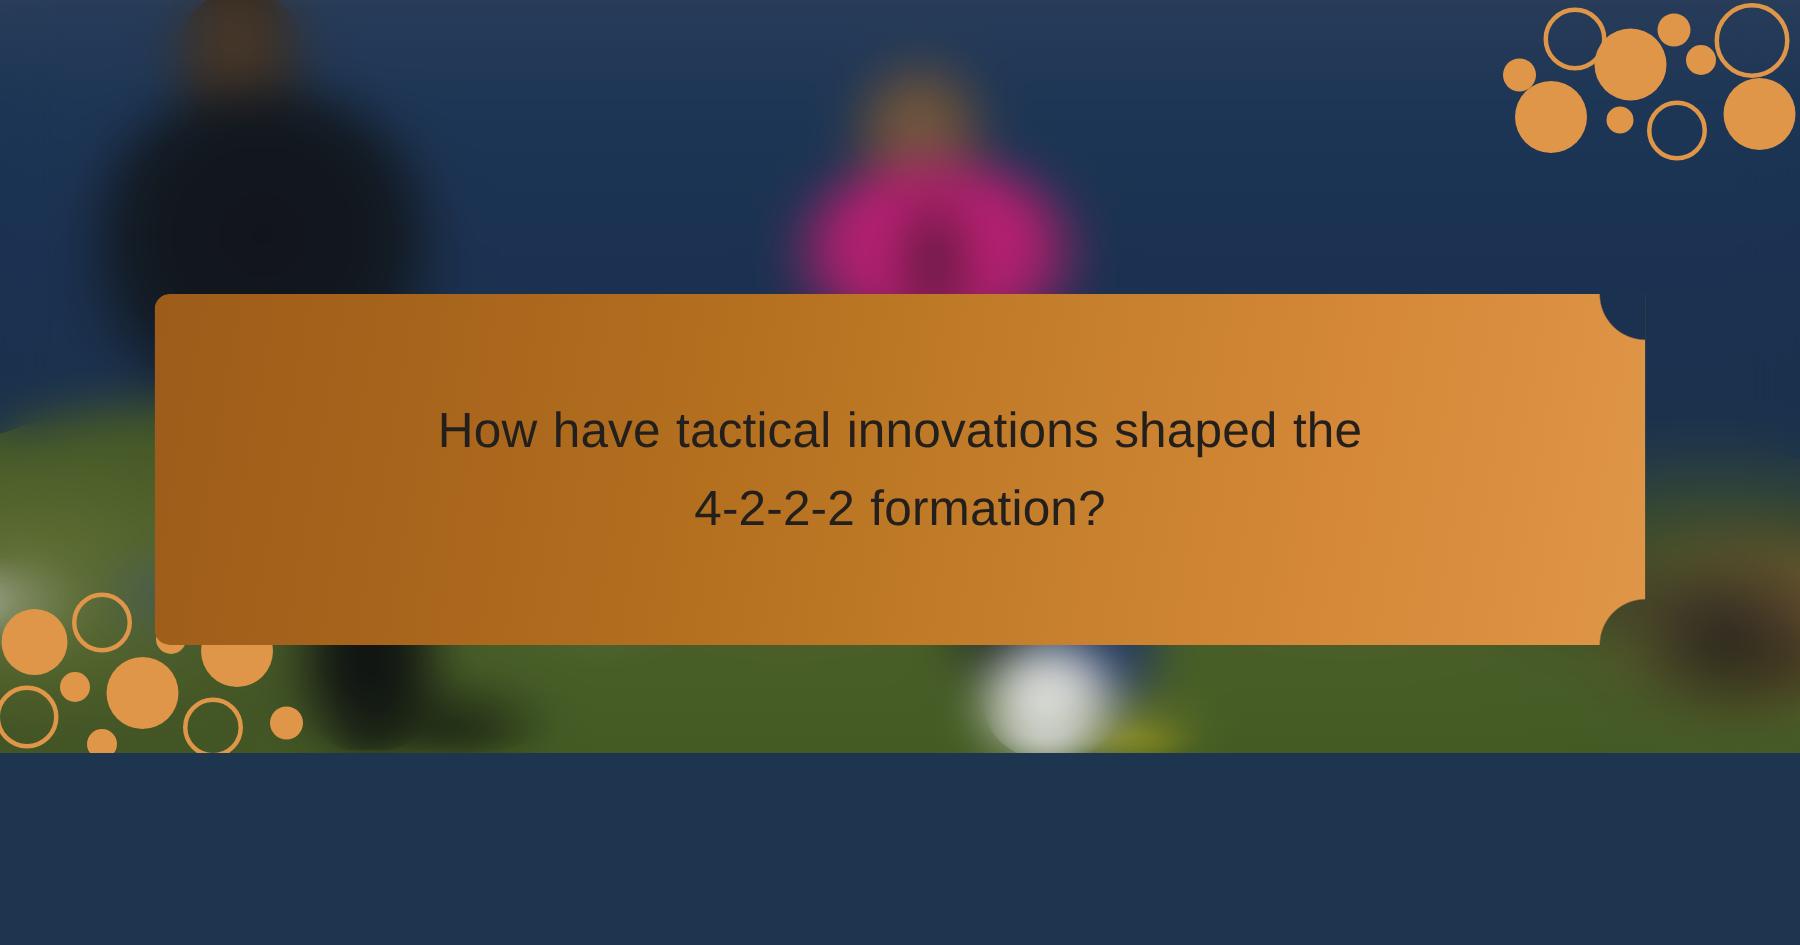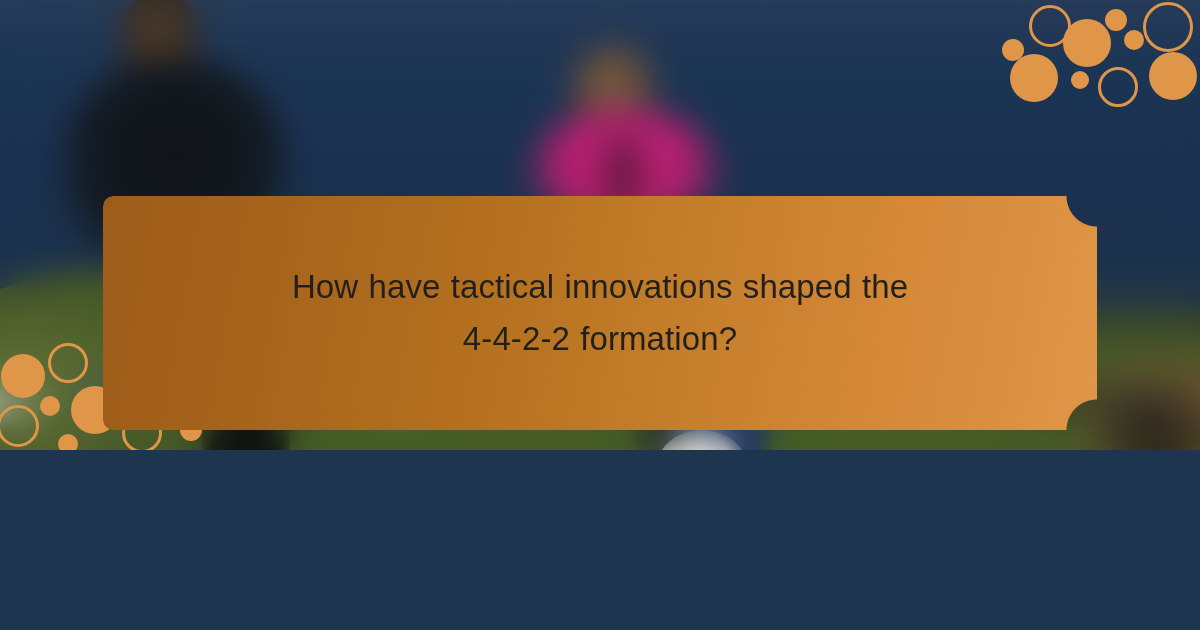--- a/index.html
+++ b/index.html
@@ -6,21 +6,21 @@
 
   html, body {
     width:1200px; height:630px;
     overflow:hidden;
     background:#1e3550;
     font-family:"Liberation Sans", sans-serif;
   }
 
   #stage {
     position:relative;
-    width:1200px; height:450px;
+    width:1200px; height:502px;
     overflow:hidden;
   }
 
   
   .bg-layer {
     position:absolute;
     inset:-60px;
     overflow:hidden;
   }
   .bg-base {
@@ -265,17 +265,17 @@
 
   <div id="card" style="mask-image: radial-gradient(30px at 100% 0%, transparent 0px, transparent 30px, rgb(0, 0, 0) 31px), radial-gradient(30px at 100% 100%, transparent 0px, transparent 30px, rgb(0, 0, 0) 31px); mask-composite: intersect;">
     <div class="notch top">
         <i style="right: -34px; top: -34px; box-shadow: none;"></i>
       </div>
     <div class="notch bot">
         <i style="right: -34px; bottom: -34px; box-shadow: none;"></i>
       </div>
     <h1 id="headline">
         <span style="display: block;">How have tactical innovations shaped the</span>
-        <span style="display: block;">4-4-2-2 formation?</span>
+        <span style="display: block;">4-2-2-2 formation?</span>
       </h1>
   </div>
 
 </div>
 
 </body></html>

